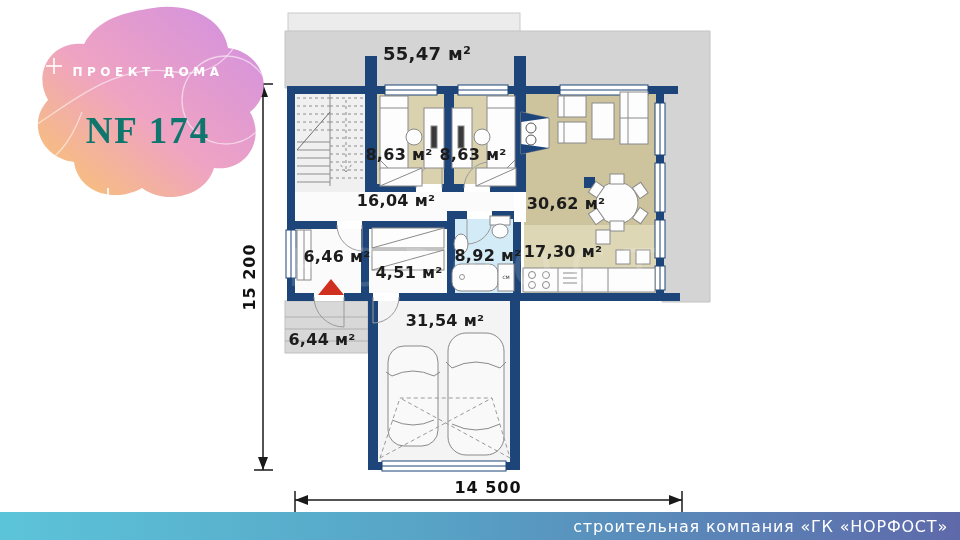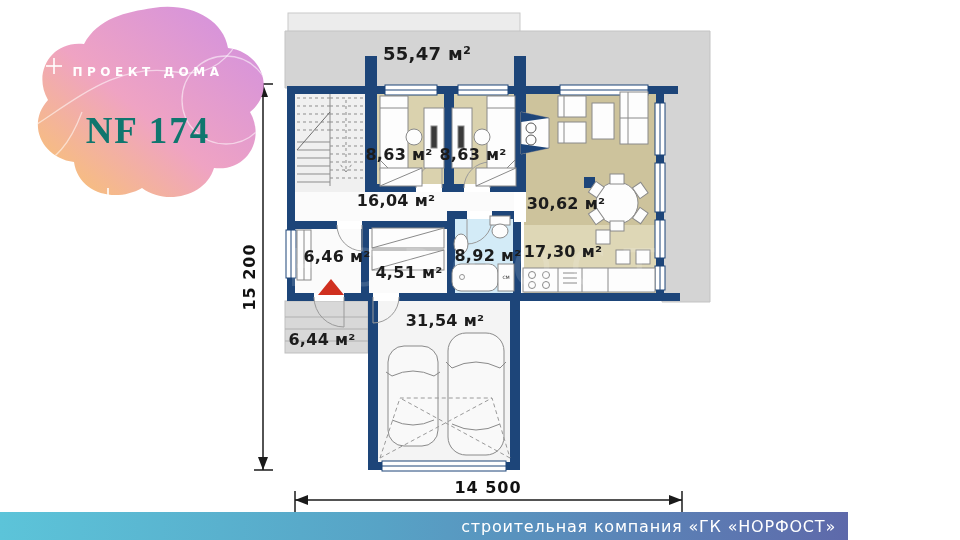--- a/index.html
+++ b/index.html
@@ -17,21 +17,21 @@
   .dim-label.horizontal{transform:translate(-50%,-100%);}
   
   .logo{position:absolute;left:18px;top:0;width:260px;height:214px;}
   .logo svg{position:absolute;left:0;top:0;}
   .logo-subtitle{position:absolute;left:50%;top:72px;transform:translate(-50%,-50%);
                  color:#fff;font-size:12px;font-weight:700;letter-spacing:4.5px;white-space:nowrap;}
   .logo-title{position:absolute;left:50%;top:118px;transform:translate(-50%,-50%);
               color:#0f766e;font-family:"Liberation Serif","DejaVu Serif",serif;
               font-size:37px;font-weight:700;letter-spacing:2px;white-space:nowrap;margin-top:12px;}
   
-  .footer{position:absolute;left:0;bottom:0;width:848px;height:28px;
+  .footer{position:absolute;left:0;bottom:0;width:960px;height:28px;
           background:linear-gradient(90deg,#5cc4d9 0%,#57a3c6 45%,#5e69aa 100%);
           display:flex;align-items:center;justify-content:flex-end;}
   .footer span{color:#fff;font-size:16px;letter-spacing:.8px;padding-right:12px;}
   
   .watermark{position:absolute;left:480px;top:268px;transform:translate(-50%,-50%);
              font-size:51px;font-weight:400;color:rgba(255,255,255,.14);letter-spacing:18px;
              pointer-events:none;white-space:nowrap;}
 </style>
 </head>
 <body>

